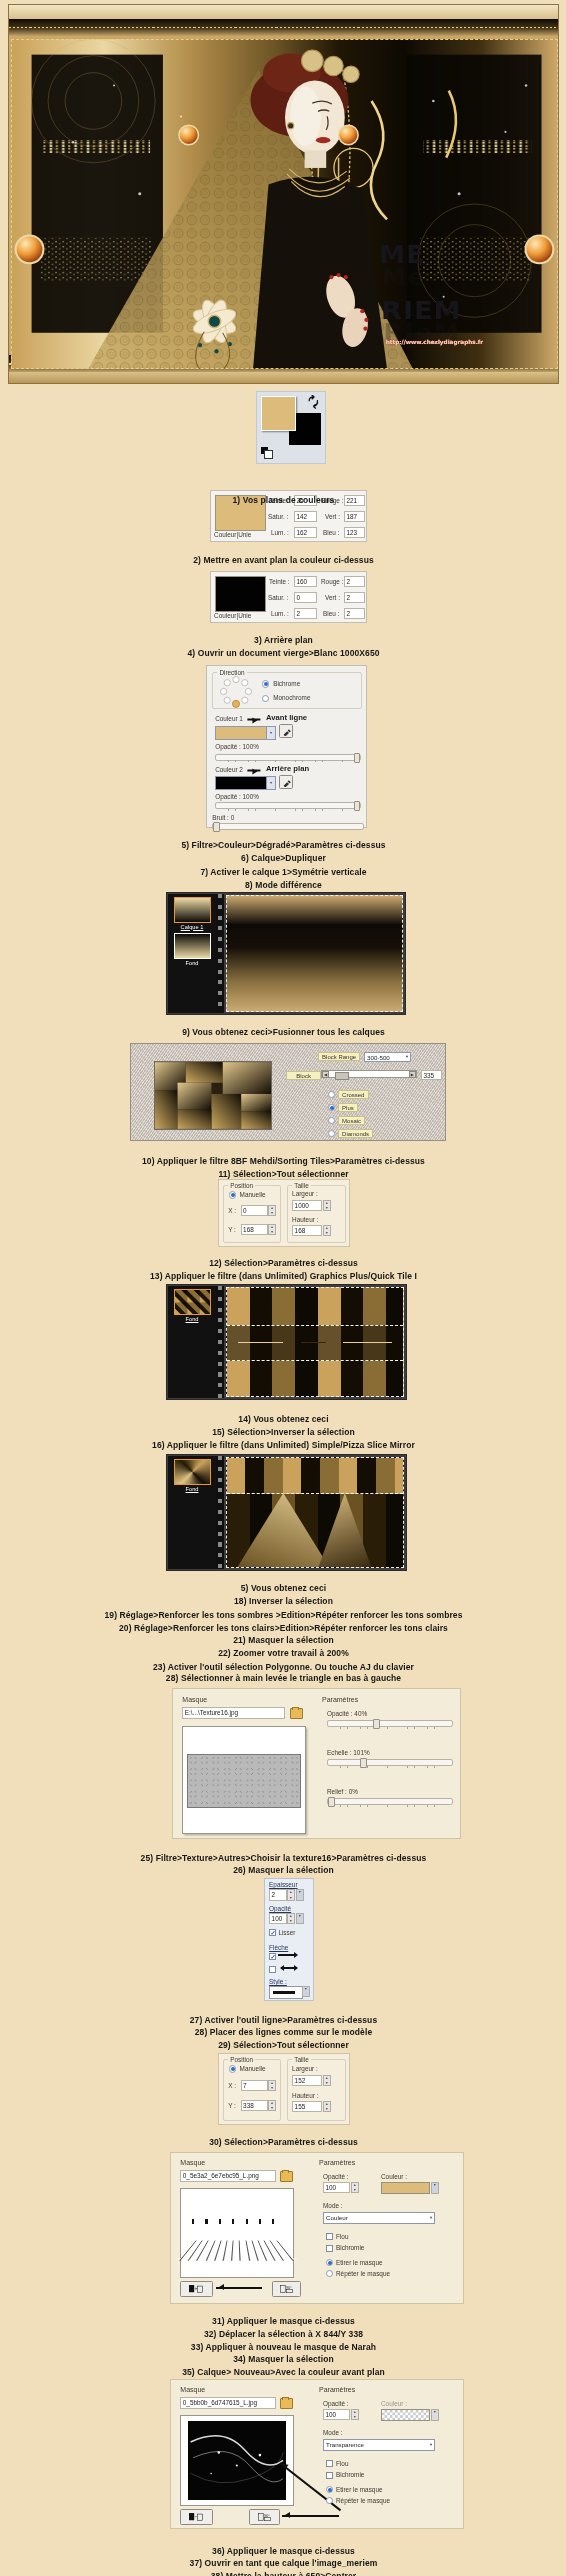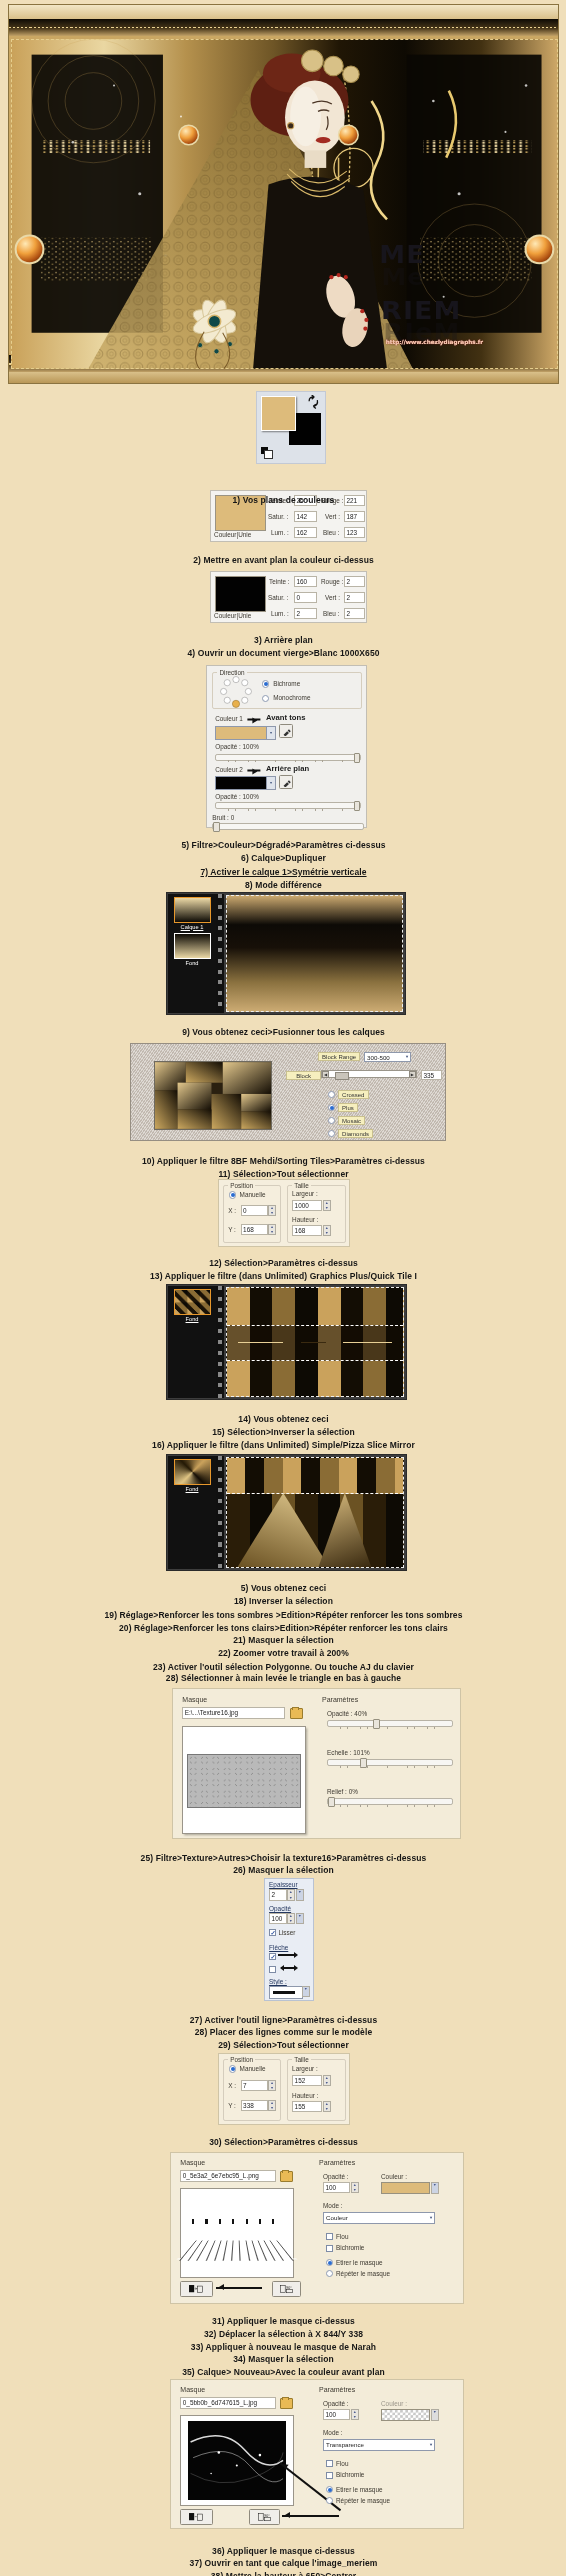--- a/index.html
+++ b/index.html
@@ -320,21 +320,21 @@
         </g>
         <circle cx="31" cy="54" r="7" fill="#e8b04c" stroke="#8a6a2a"></circle>
       </svg>
       <div class="rad sel" style="left:49px;top:7.2px;"></div>
       <div class="lbl" style="left:60px;top:6.7px;">Bichrome</div>
       <div class="rad" style="left:49px;top:21.6px;"></div>
       <div class="lbl" style="left:60px;top:21px;">Monochrome</div>
     </div>
     <div class="lbl" style="left:8.2px;top:49px;">Couleur 1</div>
     <div class="blkarrow" style="left:40px;top:53px;width:13.4px;transform:rotate(180deg);"></div>
-    <div class="handtxt abs" style="left:59px;top:47px;">Avant tons</div>
+    <div class="handtxt abs" style="left:59px;top:47px;">Avant ligne</div>
     <div class="abs" style="left:8.2px;top:60px;width:50px;height:12.4px;background:#ddbb7b;border:0.5px solid #8e98ac;"></div>
     <div class="abs" style="left:59px;top:60px;width:8.2px;height:12.4px;background:#dfe4ec;border:0.5px solid #8e98ac;font-size:4.1px;text-align:center;line-height:12.4px;color:#44567e;">▾</div>
     <div class="btn" style="left:72px;top:58px;width:14.4px;height:14.4px;">
       <svg width="9.3" height="9.3" style="margin-top:1.5px;" viewBox="0 0 18 18">
           <path d="M3 15 L10 8 l3.5 3.5 -7 7z M11 7 l3.5 3.5 2.5-2.5 -3.5-3.5z" fill="#333"></path>
         </svg>
     </div>
     <div class="lbl" style="left:8.2px;top:77px;">Opacité : 100%</div>
     <div class="slider" style="left:8.2px;top:88px;width:144px;">
         <div class="th" style="right:0;"></div>
@@ -645,21 +645,21 @@
     <div class="rad" style="left:155px;top:117px;"></div>
     <div class="lbl" style="left:165px;top:117px;">Répéter le masque</div>
   </div>
 
   <div class="step" style="top:495px;">1) Vos plans de couleurs</div>
   <div class="step" style="top:555px;">2) Mettre en avant plan la couleur ci-dessus</div>
   <div class="step" style="top:635px;">3) Arrière plan</div>
   <div class="step" style="top:648px;">4) Ouvrir un document vierge&gt;Blanc 1000X650</div>
   <div class="step" style="top:840px;">5) Filtre&gt;Couleur&gt;Dégradé&gt;Paramètres ci-dessus</div>
   <div class="step" style="top:853px;">6) Calque&gt;Dupliquer</div>
-  <div class="step" style="top:867px;text-decoration:underline;">7) Activer le calque 1&gt;Symétrie verticale</div>
+  <div class="step" style="top:867px;">7) Activer le calque 1&gt;Symétrie verticale</div>
   <div class="step" style="top:880px;">8) Mode différence</div>
   <div class="step" style="top:1027px;">9) Vous obtenez ceci&gt;Fusionner tous les calques</div>
   <div class="step" style="top:1156px;">10) Appliquer le filtre 8BF Mehdi/Sorting Tiles&gt;Paramètres ci-dessus</div>
   <div class="step" style="top:1169px;">11) Sélection&gt;Tout sélectionner</div>
   <div class="step" style="top:1258px;">12) Sélection&gt;Paramètres ci-dessus</div>
   <div class="step" style="top:1271px;">13) Appliquer le filtre (dans Unlimited) Graphics Plus/Quick Tile I</div>
   <div class="step" style="top:1414px;">14) Vous obtenez ceci</div>
   <div class="step" style="top:1427px;">15) Sélection&gt;Inverser la sélection</div>
   <div class="step" style="top:1440px;">16) Appliquer le filtre (dans Unlimited) Simple/Pizza Slice Mirror</div>
   <div class="step" style="top:1583px;">5) Vous obtenez ceci</div>

